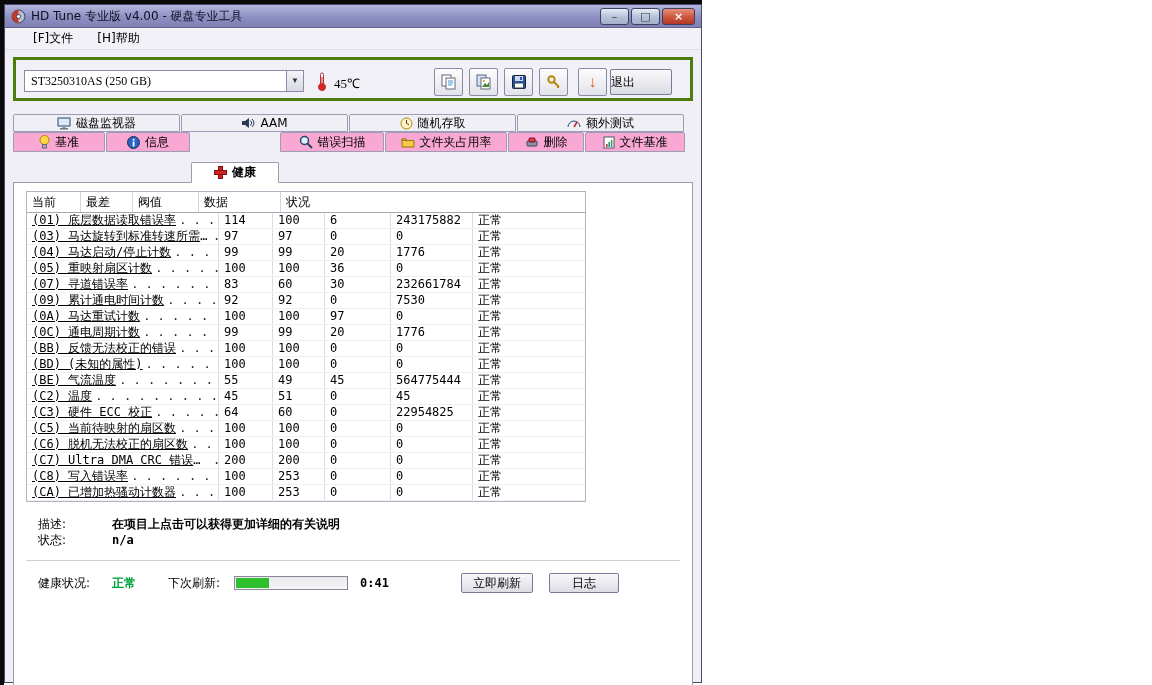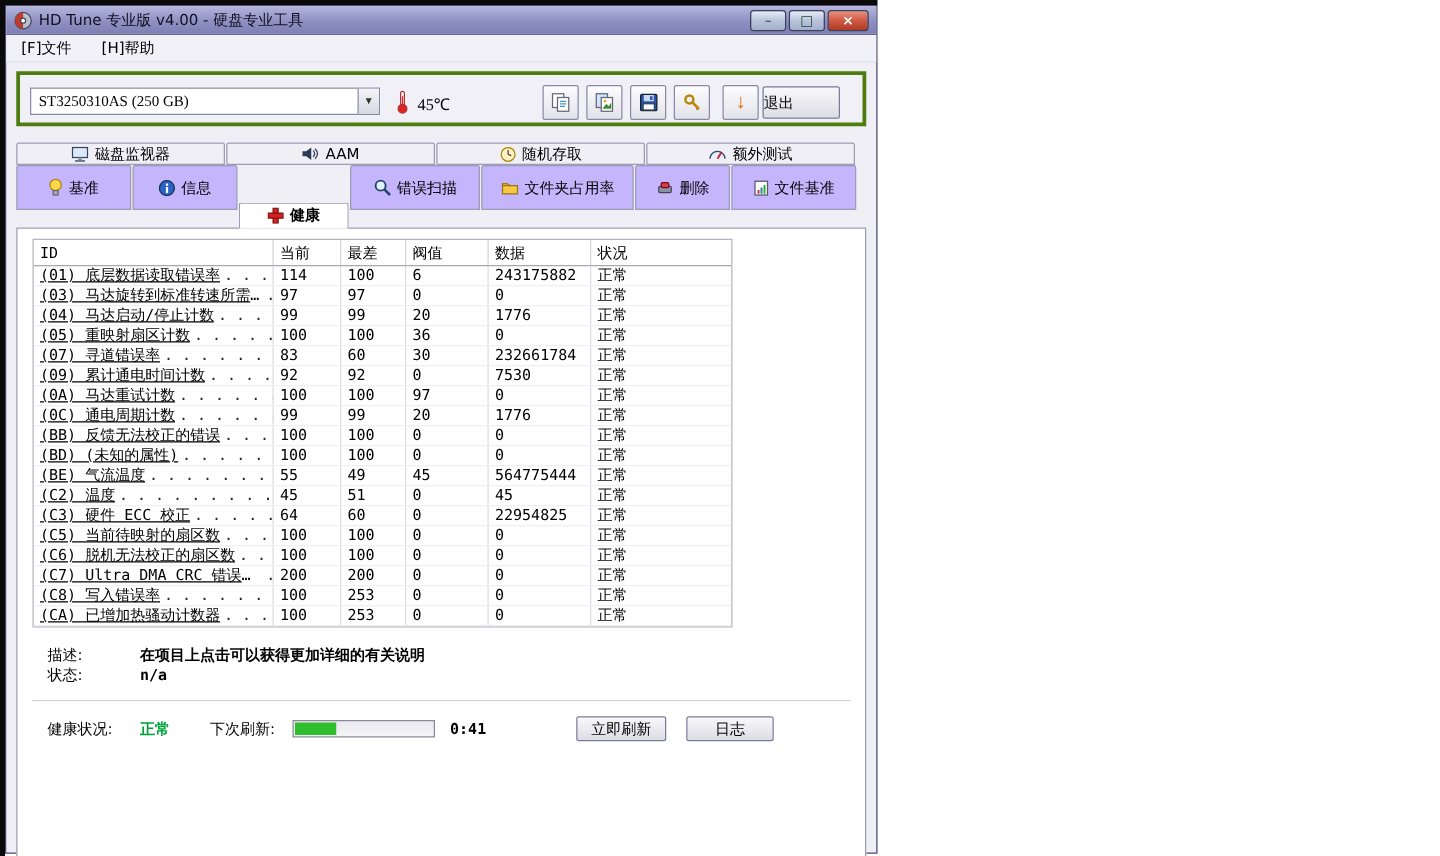--- a/index.html
+++ b/index.html
@@ -13,40 +13,40 @@
 
   
   .titlebar { height:23px; background:linear-gradient(#b4b6de,#8e90c2 55%,#7e80b4); display:flex; align-items:center; padding:0 6px; border-bottom:1px solid #63658f; }
   .app-icon { width:15px; height:15px; margin-right:5px; flex:none; }
   .title-text { color:#101022; white-space:nowrap; overflow:hidden; flex:1; }
   .caption-buttons { display:flex; gap:2px; margin-left:8px; }
   .cap-btn { width:29px; height:17px; border:1px solid #3c415e; border-radius:3px; background:linear-gradient(#e6ecf7,#b9c3da 50%,#a4b0cb); color:#243; text-align:center; line-height:15px; font-size:11px; cursor:default; }
   .cap-btn.close { width:33px; background:linear-gradient(#e8907e,#cf5a42 50%,#b03a24); color:#fff; font-weight:bold; }
 
   
-  .menubar { height:22px; background:#f2f1f7; border-bottom:1px solid #e0dfe8; display:flex; padding-left:8px; gap:16px; }
+  .menubar { height:22px; background:#f2f1f7; border-bottom:1px solid #e0dfe8; display:flex; padding-left:24px; gap:16px; }
   .menu-item { padding:2px 4px; }
 
   
   .toolbar { position:relative; height:44px; margin:7px 8px 0 8px; border:3px solid #4d7c0f; background:#f1f0f6;font-family:Liberation Serif, serif; }
   .combo { position:absolute; left:8px; top:10px; width:280px; height:22px; background:#fff; border:1px solid #8a8aa6; display:flex; align-items:center; }
   .combo-value { flex:1; padding-left:6px; white-space:nowrap; overflow:hidden; }
   .combo-arrow { width:17px; height:20px; border-left:1px solid #8a8aa6; background:linear-gradient(#f4f4f8,#d8d8e2); font-size:8px; text-align:center; line-height:20px; color:#333; }
   .thermo { position:absolute; left:300px; top:11px; }
   .temp-text { position:absolute; left:318px; top:14px; font-size:13px; }
   .tb-btn { position:absolute; top:8px; width:29px; height:28px; border:1px solid #8a8aa6; border-radius:2px; background:linear-gradient(#fdfdfe,#e2e2ea); display:flex; align-items:center; justify-content:center; }
   .tb-btn.b1{left:418px}.tb-btn.b2{left:453px}.tb-btn.b3{left:488px}.tb-btn.b4{left:523px}.tb-btn.b5{left:562px}
   .update-glyph { color:#e06a10; font-weight:bold; font-size:16px; line-height:1; }
   .exit-btn { position:absolute; left:594px; top:9px; width:62px; height:26px; border:1px solid #7a7a9a; border-radius:2px; background:linear-gradient(#f9f9fb,#dcdce4); line-height:24px; }
 
   
   .tabs-row1 { display:flex; margin:13px 0 0 8px; }
   .tab1 { width:167px; height:18px; border:1px solid #9c9cb4; border-radius:2px 2px 0 0; margin-right:1px; background:#f0eff5; display:flex; align-items:center; justify-content:center; gap:5px; }
   .tabs-row2 { display:flex; margin:0 0 -1px 8px; position:relative; z-index:2; }
-  .tab2 { height:36px; border:1px solid #9c9cb4; border-radius:2px 2px 0 0; margin-right:1px; background:#c4b5fd; display:flex; align-items:center; justify-content:center; gap:5px; padding:0 6px; }
+  .tab2 { height:20px; border:1px solid #9c9cb4; border-radius:2px 2px 0 0; margin-right:1px; background:#f9a8d4; display:flex; align-items:center; justify-content:center; gap:5px; padding:0 6px; }
   .tab2.active { background:#fff; border-bottom:1px solid #fff; height:21px; font-weight:bold;margin-top:30px; }
   .t-基准{width:92px}.t-信息{width:84px}.t-健康{width:88px}.t-错误{width:104px}.t-文件夹{width:122px}.t-删除{width:76px}.t-文基{width:100px}
 
   
   .page { margin:0 8px; height:529px; background:#fff; border:1px solid #9c9cb4; position:relative; }
 
   
   .smart-table { margin:8px 0 0 12px; width:560px; border:1px solid #b4b4c0; background:#fff; font-family:"DejaVu Sans Mono","Liberation Mono",monospace; font-size:12px; }
   .thead { display:flex; height:21px; line-height:21px; border-bottom:1px solid #a8a8b4; }
   .th { border-right:1px solid #d4d4dc; padding-left:5px; }
@@ -278,21 +278,20 @@
           </svg>
         </span>
       <span>文件基准</span>
     </div>
   </div>
 
   <div class="page">
 
     <div class="smart-table">
       <div class="thead">
-        <div class="th c0">ID</div>
         <div class="th c1">当前</div>
         <div class="th c2">最差</div>
         <div class="th c3">阀值</div>
         <div class="th c4">数据</div>
         <div class="th c5">状况</div>
       </div>
       <div>
           <div class="tr">
             <div class="td c0">
               <span class="nm">(01) 底层数据读取错误率</span>

